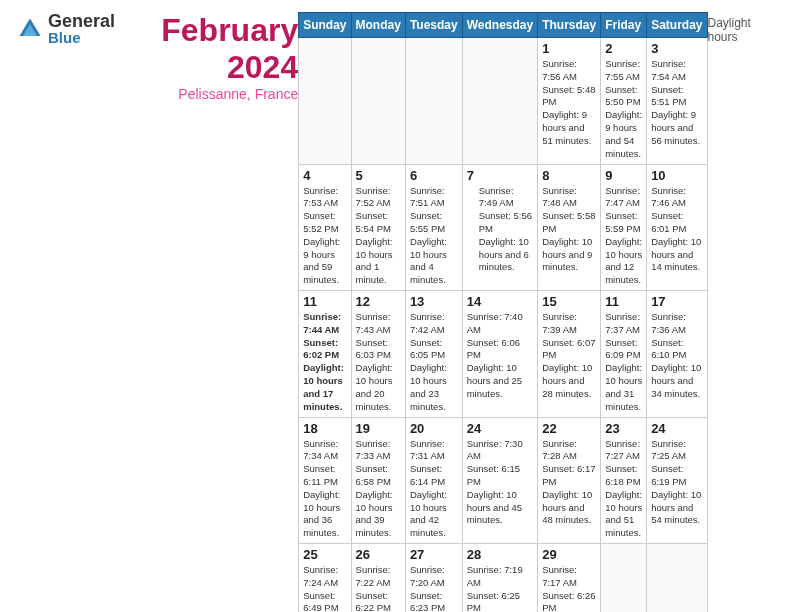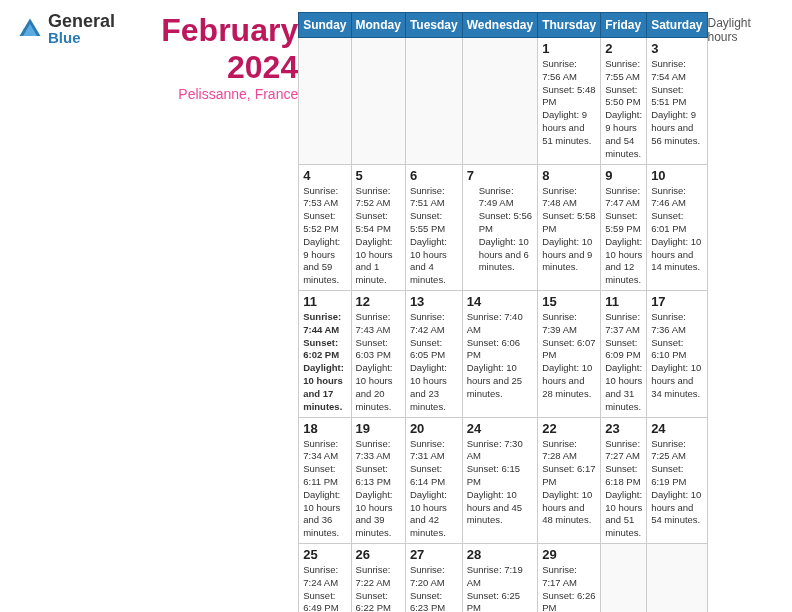--- a/index.html
+++ b/index.html
@@ -251,21 +251,21 @@
         <tr>
           <td>
             <div class="day-number">18</div>
             <div class="day-info" style="white-space: pre-line;">Sunrise: 7:34 AM
 Sunset: 6:11 PM
 Daylight: 10 hours and 36 minutes.</div>
           </td>
           <td>
             <div class="day-number">19</div>
             <div class="day-info" style="white-space: pre-line;">Sunrise: 7:33 AM
-Sunset: 6:13 PM
+Sunset: 6:58 PM
 Daylight: 10 hours and 39 minutes.</div>
           </td>
           <td>
             <div class="day-number">20</div>
             <div class="day-info" style="white-space: pre-line;">Sunrise: 7:31 AM
 Sunset: 6:14 PM
 Daylight: 10 hours and 42 minutes.</div>
           </td>
           <td>
             <div class="day-number">24</div>

